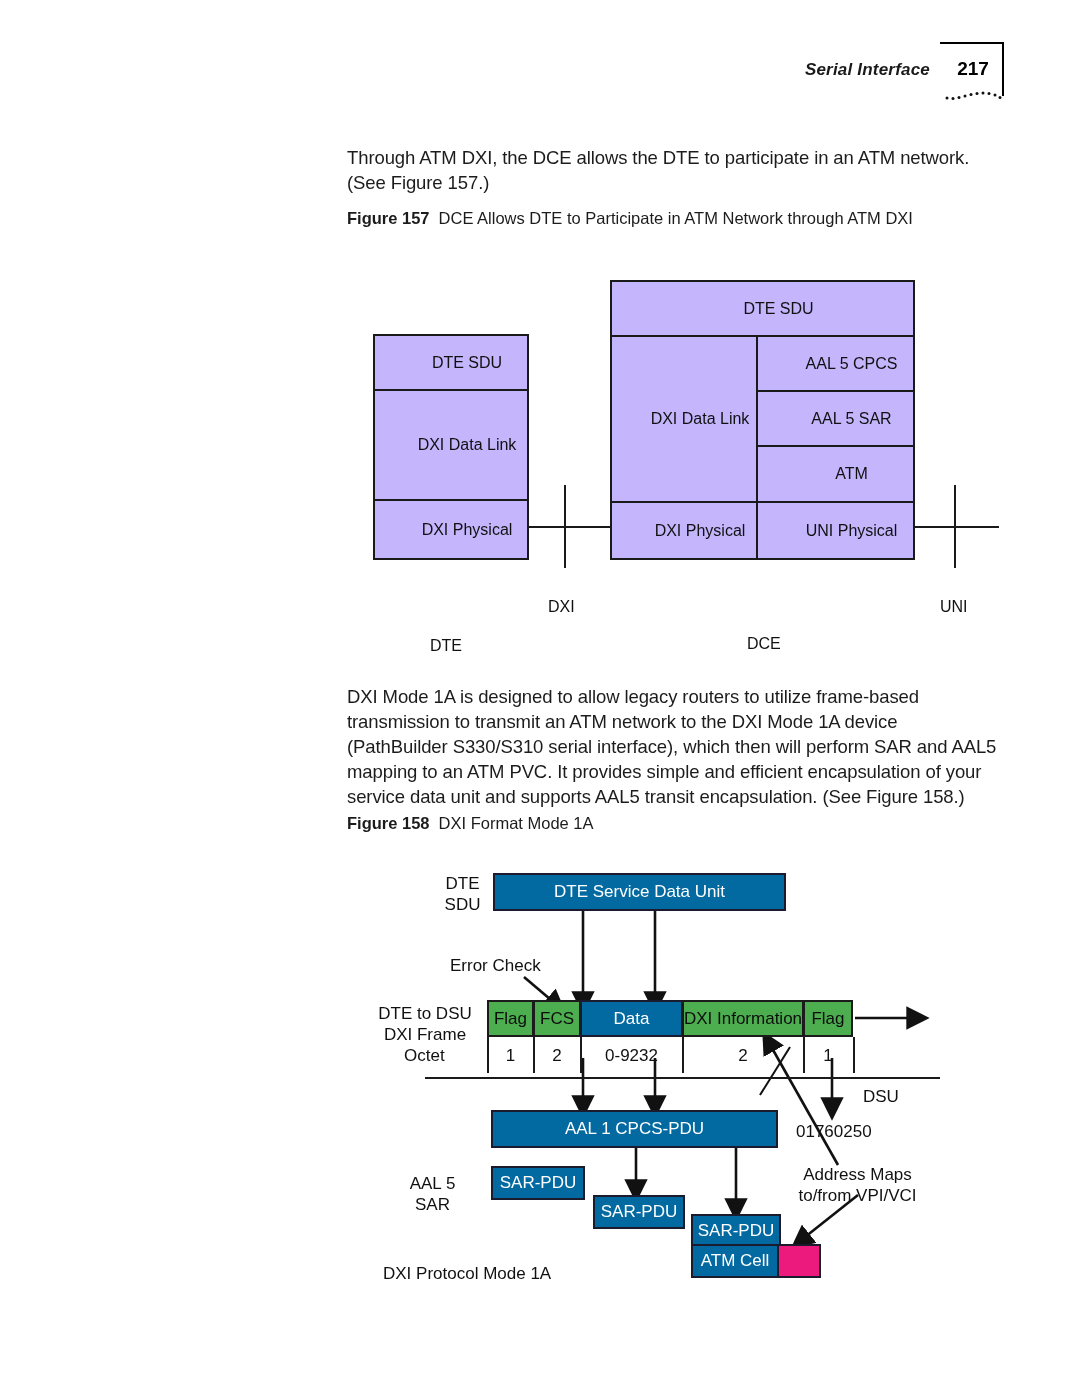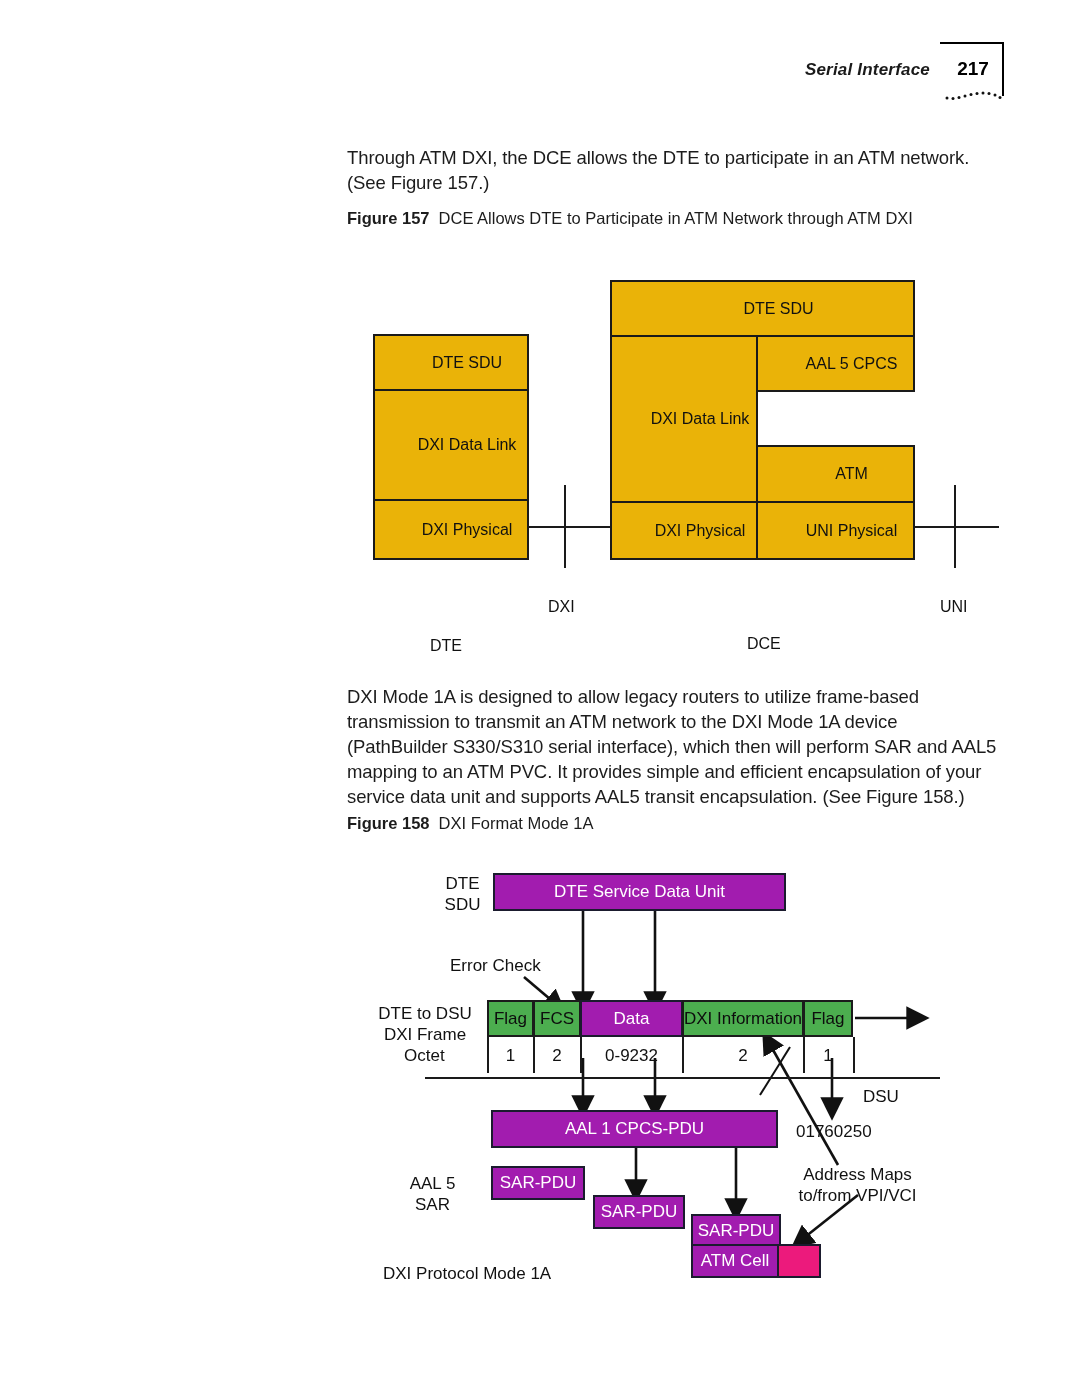--- a/index.html
+++ b/index.html
@@ -90,21 +90,21 @@
     position: absolute;
     left: 0;
     top: 250px;
     width: 1080px;
     height: 420px;
   }
   .f157-box {
     position: absolute;
     box-sizing: border-box;
     border: 2px solid #1a1a1a;
-    background: #eab308;
+    background: #c4b5fd;
     display: flex;
     align-items: center;
     justify-content: center;
     font-size: 16px;
     color: #111;
     white-space: nowrap;
     padding-left: 32px;
   }
   .f157-line {
     position: absolute;
@@ -121,21 +121,21 @@
   #figure-158 {
     position: absolute;
     left: 0;
     top: 855px;
     width: 1080px;
     height: 470px;
   }
   .f158-blue {
     position: absolute;
     box-sizing: border-box;
-    background: #a21caf;
+    background: #0369a1;
     border: 2px solid #1b1b2e;
     color: #ffffff;
     display: flex;
     align-items: center;
     justify-content: center;
     font-size: 17px;
     white-space: nowrap;
   }
   .f158-green {
     position: absolute;
@@ -230,20 +230,23 @@
 
   <div class="f157-box" style="left:610px; top:30px; width:305px; height:57px;">
     <span>DTE SDU</span>
   </div>
   <div class="f157-box" style="left:610px; top:85px; width:148px; height:168px;">
     <span>DXI Data Link</span>
   </div>
   <div class="f157-box" style="left:756px; top:85px; width:159px; height:57px;">
     <span>AAL  5 CPCS</span>
   </div>
+  <div class="f157-box" style="left:756px; top:140px; width:159px; height:57px;">
+    <span>AAL  5 SAR</span>
+  </div>
   <div class="f157-box" style="left:756px; top:195px; width:159px; height:58px;">
     <span>ATM</span>
   </div>
   <div class="f157-box" style="left:610px; top:251px; width:148px; height:59px;">
     <span>DXI Physical</span>
   </div>
   <div class="f157-box" style="left:756px; top:251px; width:159px; height:59px;">
     <span>UNI Physical</span>
   </div>
 

